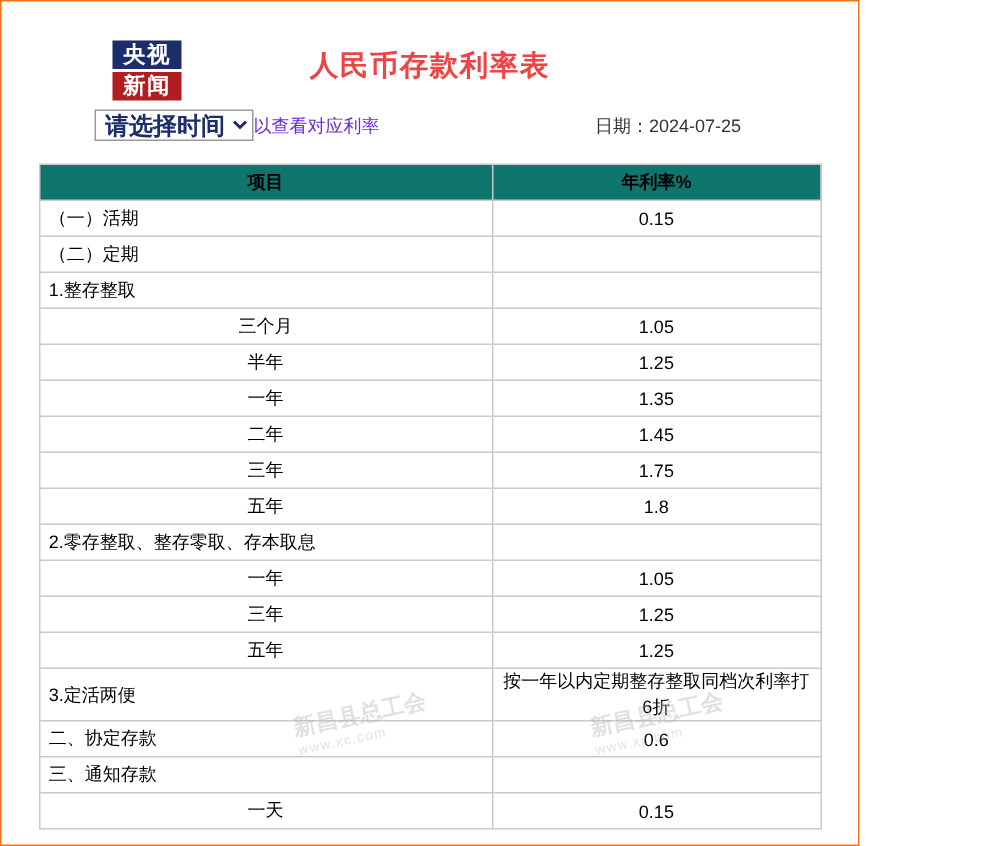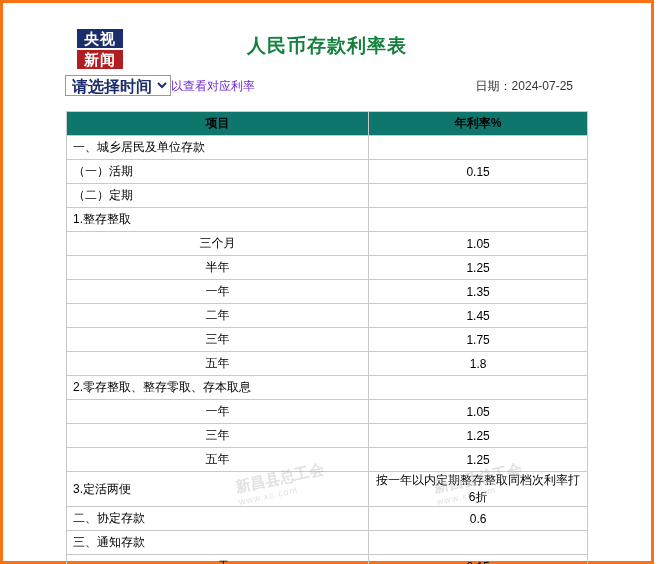--- a/index.html
+++ b/index.html
@@ -10,24 +10,24 @@
     width: 662px;
     height: 564px;
     background: #ffffff;
     font-family: "Liberation Sans", sans-serif;
     font-size: 12px;
     color: #000000;
     overflow: hidden;
   }
   .page {
     position: relative;
-    width: 654px;
+    width: 573px;
     height: 564px;
     box-sizing: border-box;
-    border: 3px solid #f97316;
+    border: 1px solid #f97316;
     background: #ffffff;
   }
   
   .header {
     position: relative;
     height: 52px;
     margin: 16px 0 0 0;
   }
   .logo {
     position: absolute;
@@ -57,21 +57,21 @@
   }
   .title {
     position: absolute;
     left: 0;
     right: 0;
     top: 14px;
     text-align: center;
     font-size: 19px;
     font-weight: bold;
     letter-spacing: 1px;
-    color: #15803d;
+    color: #ef4444;
   }
   
   .controls {
     position: relative;
     height: 26px;
     margin-top: 4px;
   }
   .select-wrap {
     position: absolute;
     left: 62px;
@@ -192,24 +192,20 @@
           <col class="c2">
         </colgroup>
       <thead>
         <tr>
           <th>项目</th>
           <th>年利率%</th>
         </tr>
       </thead>
       <tbody id="rates-body">
           <tr>
-            <td class="label-left">一、城乡居民及单位存款</td>
-            <td class="value"></td>
-          </tr>
-          <tr>
             <td class="label-indent">（一）活期</td>
             <td class="value">0.15</td>
           </tr>
           <tr>
             <td class="label-indent">（二）定期</td>
             <td class="value"></td>
           </tr>
           <tr>
             <td class="label-left">1.整存整取</td>
             <td class="value"></td>

